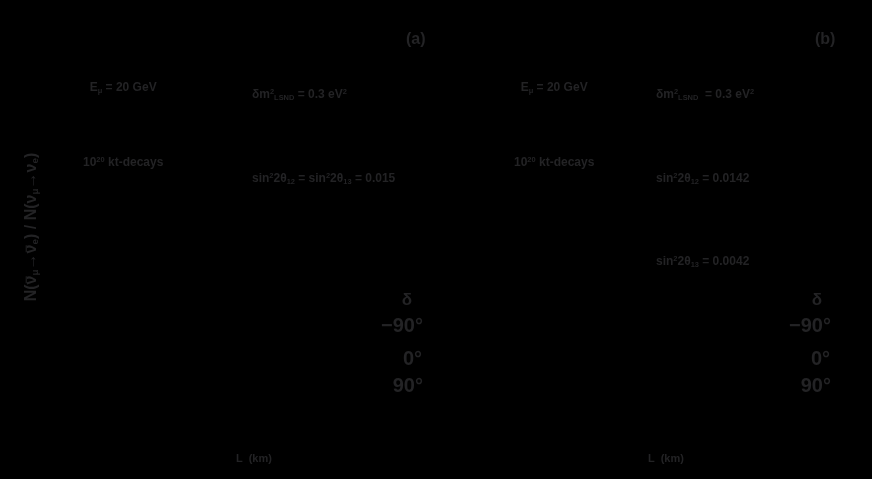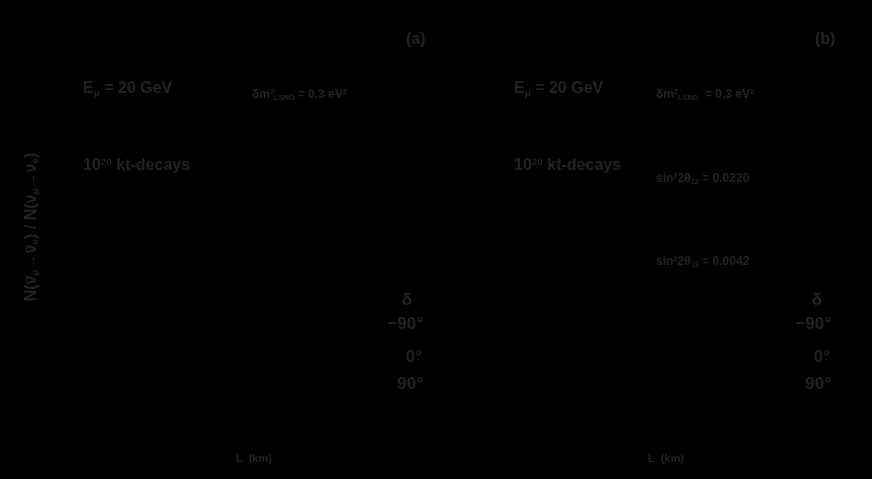--- a/index.html
+++ b/index.html
@@ -9,34 +9,34 @@
     background:#000000;
     color:#232325;
     font-family:"Liberation Sans","DejaVu Sans",sans-serif;
     font-weight:bold;
     overflow:hidden;
   }
   .panel{position:absolute;top:0;height:100%;width:436px;}
   #panel-a{left:0;}
   #panel-b{left:436px;}
 
-  .beam{position:absolute;font-size:16px;line-height:23px;white-space:pre;}
+  .beam{position:absolute;font-size:12px;line-height:23px;white-space:pre;text-align:center;}
   #panel-a .beam{left:83px;top:30px;}
   #panel-b .beam{left:78px;top:30px;}
 
   .params{position:absolute;font-size:12px;line-height:26px;white-space:pre;}
   #panel-a .params{left:252px;top:27px;}
   #panel-b .params{left:220px;top:27px;}
 
   .tag{position:absolute;font-size:16px;}
   #panel-a .tag{left:406px;top:30px;}
   #panel-b .tag{left:379px;top:30px;}
 
   .legend-title{position:absolute;font-size:17px;}
-  .legend-entry{position:absolute;font-size:17px;white-space:pre;}
+  .legend-entry{position:absolute;font-size:20px;white-space:pre;}
   #panel-a .legend-title{right:24px;top:290px;}
   #panel-a .le-0{right:13px;top:314px;}
   #panel-a .le-1{right:14px;top:347px;}
   #panel-a .le-2{right:13px;top:374px;}
   #panel-b .legend-title{right:50px;top:290px;}
   #panel-b .le-0{right:41px;top:314px;}
   #panel-b .le-1{right:42px;top:347px;}
   #panel-b .le-2{right:41px;top:374px;}
 
   .xlabel{position:absolute;font-size:11px;white-space:pre;}
@@ -66,39 +66,40 @@
 
   <div class="ylabel"><span class="seg">N(</span><span class="seg seg-bar">ν</span><span class="seg seg-sub">μ</span><span class="seg">→</span><span class="seg seg-bar">ν</span><span class="seg seg-sub">e</span><span class="seg">) / N(</span><span class="seg">ν</span><span class="seg seg-sub">μ</span><span class="seg">→</span><span class="seg">ν</span><span class="seg seg-sub">e</span><span class="seg">)</span></div>
 
   <div class="panel" id="panel-a">
     <div class="beam">
       <div><span class="seg">E</span><span class="seg seg-sub">μ</span><span class="seg"> = 20 GeV</span></div>
       <div><span class="seg">10</span><span class="seg seg-sup">20</span><span class="seg"> kt-decays</span></div>
     </div>
     <div class="params">
       <div><span class="seg">δm</span><span class="seg seg-sup">2</span><span class="seg seg-sub">LSND</span><span class="seg"> = 0.3 eV</span><span class="seg seg-sup">2</span></div>
+      <div><span class="seg">sin</span><span class="seg seg-sup">2</span><span class="seg">2θ</span><span class="seg seg-sub">12</span><span class="seg"> = sin</span><span class="seg seg-sup">2</span><span class="seg">2θ</span><span class="seg seg-sub">13</span><span class="seg"> = 0.015</span></div>
     </div>
     <div class="tag">(a)</div>
     <div class="legend">
       <div class="legend-title">δ</div>
       <div class="legend-entry le-0">−90°</div>
       <div class="legend-entry le-1">0°</div>
       <div class="legend-entry le-2">90°</div>
     </div>
     <div class="xlabel">L  (km)</div>
   </div>
 
   <div class="panel" id="panel-b">
     <div class="beam">
       <div><span class="seg">E</span><span class="seg seg-sub">μ</span><span class="seg"> = 20 GeV</span></div>
       <div><span class="seg">10</span><span class="seg seg-sup">20</span><span class="seg"> kt-decays</span></div>
     </div>
     <div class="params">
       <div><span class="seg">δm</span><span class="seg seg-sup">2</span><span class="seg seg-sub">LSND</span><span class="seg">  = 0.3 eV</span><span class="seg seg-sup">2</span></div>
-      <div><span class="seg">sin</span><span class="seg seg-sup">2</span><span class="seg">2θ</span><span class="seg seg-sub">12</span><span class="seg"> = 0.0220</span></div>
+      <div><span class="seg">sin</span><span class="seg seg-sup">2</span><span class="seg">2θ</span><span class="seg seg-sub">12</span><span class="seg"> = 0.0142</span></div>
       <div><span class="seg">sin</span><span class="seg seg-sup">2</span><span class="seg">2θ</span><span class="seg seg-sub">13</span><span class="seg"> = 0.0042</span></div>
     </div>
     <div class="tag">(b)</div>
     <div class="legend">
       <div class="legend-title">δ</div>
       <div class="legend-entry le-0">−90°</div>
       <div class="legend-entry le-1">0°</div>
       <div class="legend-entry le-2">90°</div>
     </div>
     <div class="xlabel">L  (km)</div>

